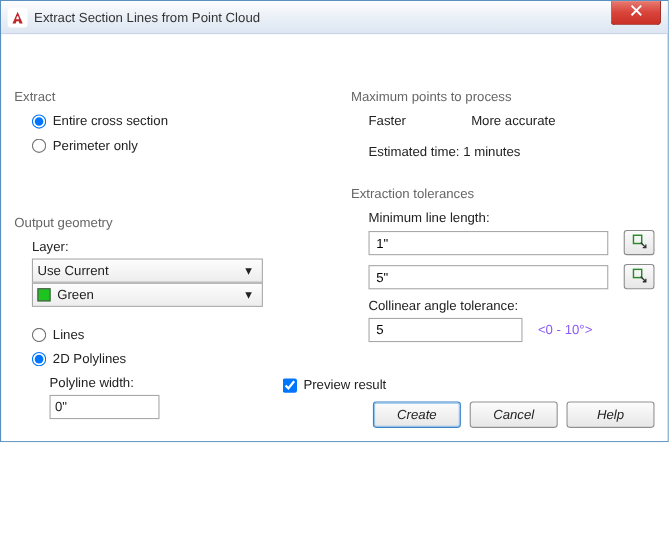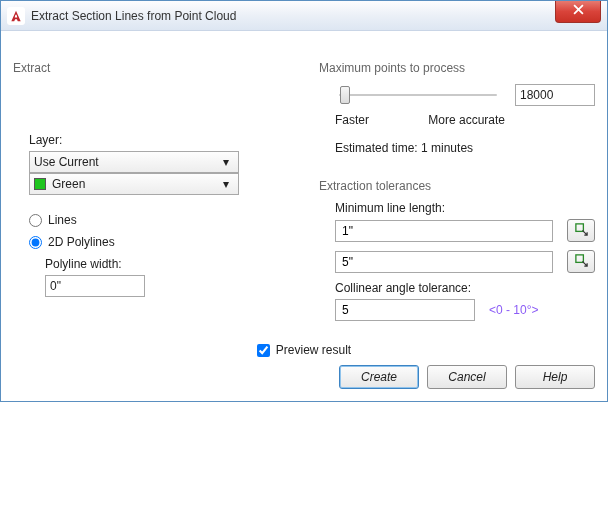--- a/index.html
+++ b/index.html
@@ -4,21 +4,21 @@
 <style>
   * { box-sizing: border-box; font-family: "Segoe UI", Tahoma, sans-serif; font-size: 12px; }
   html, body { margin: 0; padding: 0; background: #fff; }
   .window { width: 608px; height: 402px; border: 1px solid #5a8fc0; background: #fff; position: relative; }
   .titlebar { height: 30px; background: linear-gradient(to bottom, #fdfdfe, #ebf0f7 50%, #dde6f2); display: flex; align-items: center; padding: 0 0 0 6px; border-bottom: 1px solid #c9d5e6; }
   .titlebar .app-icon { width: 18px; height: 18px; background: #fff; border-radius: 3px; display: flex; align-items: center; justify-content: center; margin-right: 6px; }
   .titlebar .app-icon svg { width: 14px; height: 14px; }
   .titlebar .title { color: #333; font-size: 12px; }
   .titlebar .close { margin-left: auto; width: 46px; height: 22px; background: linear-gradient(to bottom, #e67a70, #d9433a 50%, #c93126); border: 1px solid #a03028; border-top: none; border-radius: 0 0 4px 4px; color: #fff; display: flex; align-items: center; justify-content: center; font-size: 13px; margin-right: 6px; position: relative; top: -4px; }
   .titlebar .close svg { width: 11px; height: 11px; }
-  .body { padding: 24px 12px 12px 12px; }
+  .body { padding: 24px 12px 12px 12px; margin-top: 20px; }
   .cols { display: flex; gap: 30px; }
   .col { flex: 1; }
   .group-label { color: #666; margin: 6px 0 8px 0; }
   .indent { padding-left: 16px; }
   .radio-row, .check-row { display: flex; align-items: center; gap: 6px; margin: 4px 0 8px 0; color: #222; }
   input[type=radio], input[type=checkbox] { margin: 0; }
   .field-label { color: #222; margin: 8px 0 4px 0; }
   .select, .text-input, .num-input {
     height: 22px; border: 1px solid #a8a8a8; padding: 2px 4px; background: #fff; color: #222;
   }
@@ -63,23 +63,34 @@
           </svg>
       </span>
     </div>
   </div>
 
   <div class="body">
     <div class="cols">
       <div class="col">
 
         <div class="group-label">Extract</div>
+        <div class="indent">
+          <label class="radio-row">
+            <input type="radio" name="extract" checked="" style="">
+            <span>Entire cross section</span>
+          </label>
+          <label class="radio-row">
+            <input type="radio" name="extract" style="">
+            <span>Perimeter only</span>
+          </label>
+        </div>
 
         <div style="height:42px"></div>
 
+        <div class="group-label">Output geometry</div>
         <div class="indent">
           <div class="field-label">Layer:</div>
           <div class="select">
             <span class="sel-body">
                 <span>Use Current</span>
               </span>
             <span class="caret">▾</span>
           </div>
 
           <div class="select">
@@ -104,27 +115,20 @@
             <input class="text-input" value="0&quot;" style="">
           </div>
         </div>
 
       </div>
 
       <div class="col">
 
         <div class="group-label">Maximum points to process</div>
         <div class="indent">
-          <div class="slider-row">
-            <div class="slider-track">
-              <div class="line"></div>
-              <div class="thumb" id="slider-thumb" style="left: 3%;"></div>
-            </div>
-            <input class="num-input" value="18000" style="">
-          </div>
           <div class="slider-labels">
             <span>Faster</span>
             <span style="margin-right:90px">More accurate</span>
           </div>
           <div class="est">Estimated time: 1 minutes</div>
         </div>
 
         <div style="height:18px"></div>
 
         <div class="group-label">Extraction tolerances</div>

